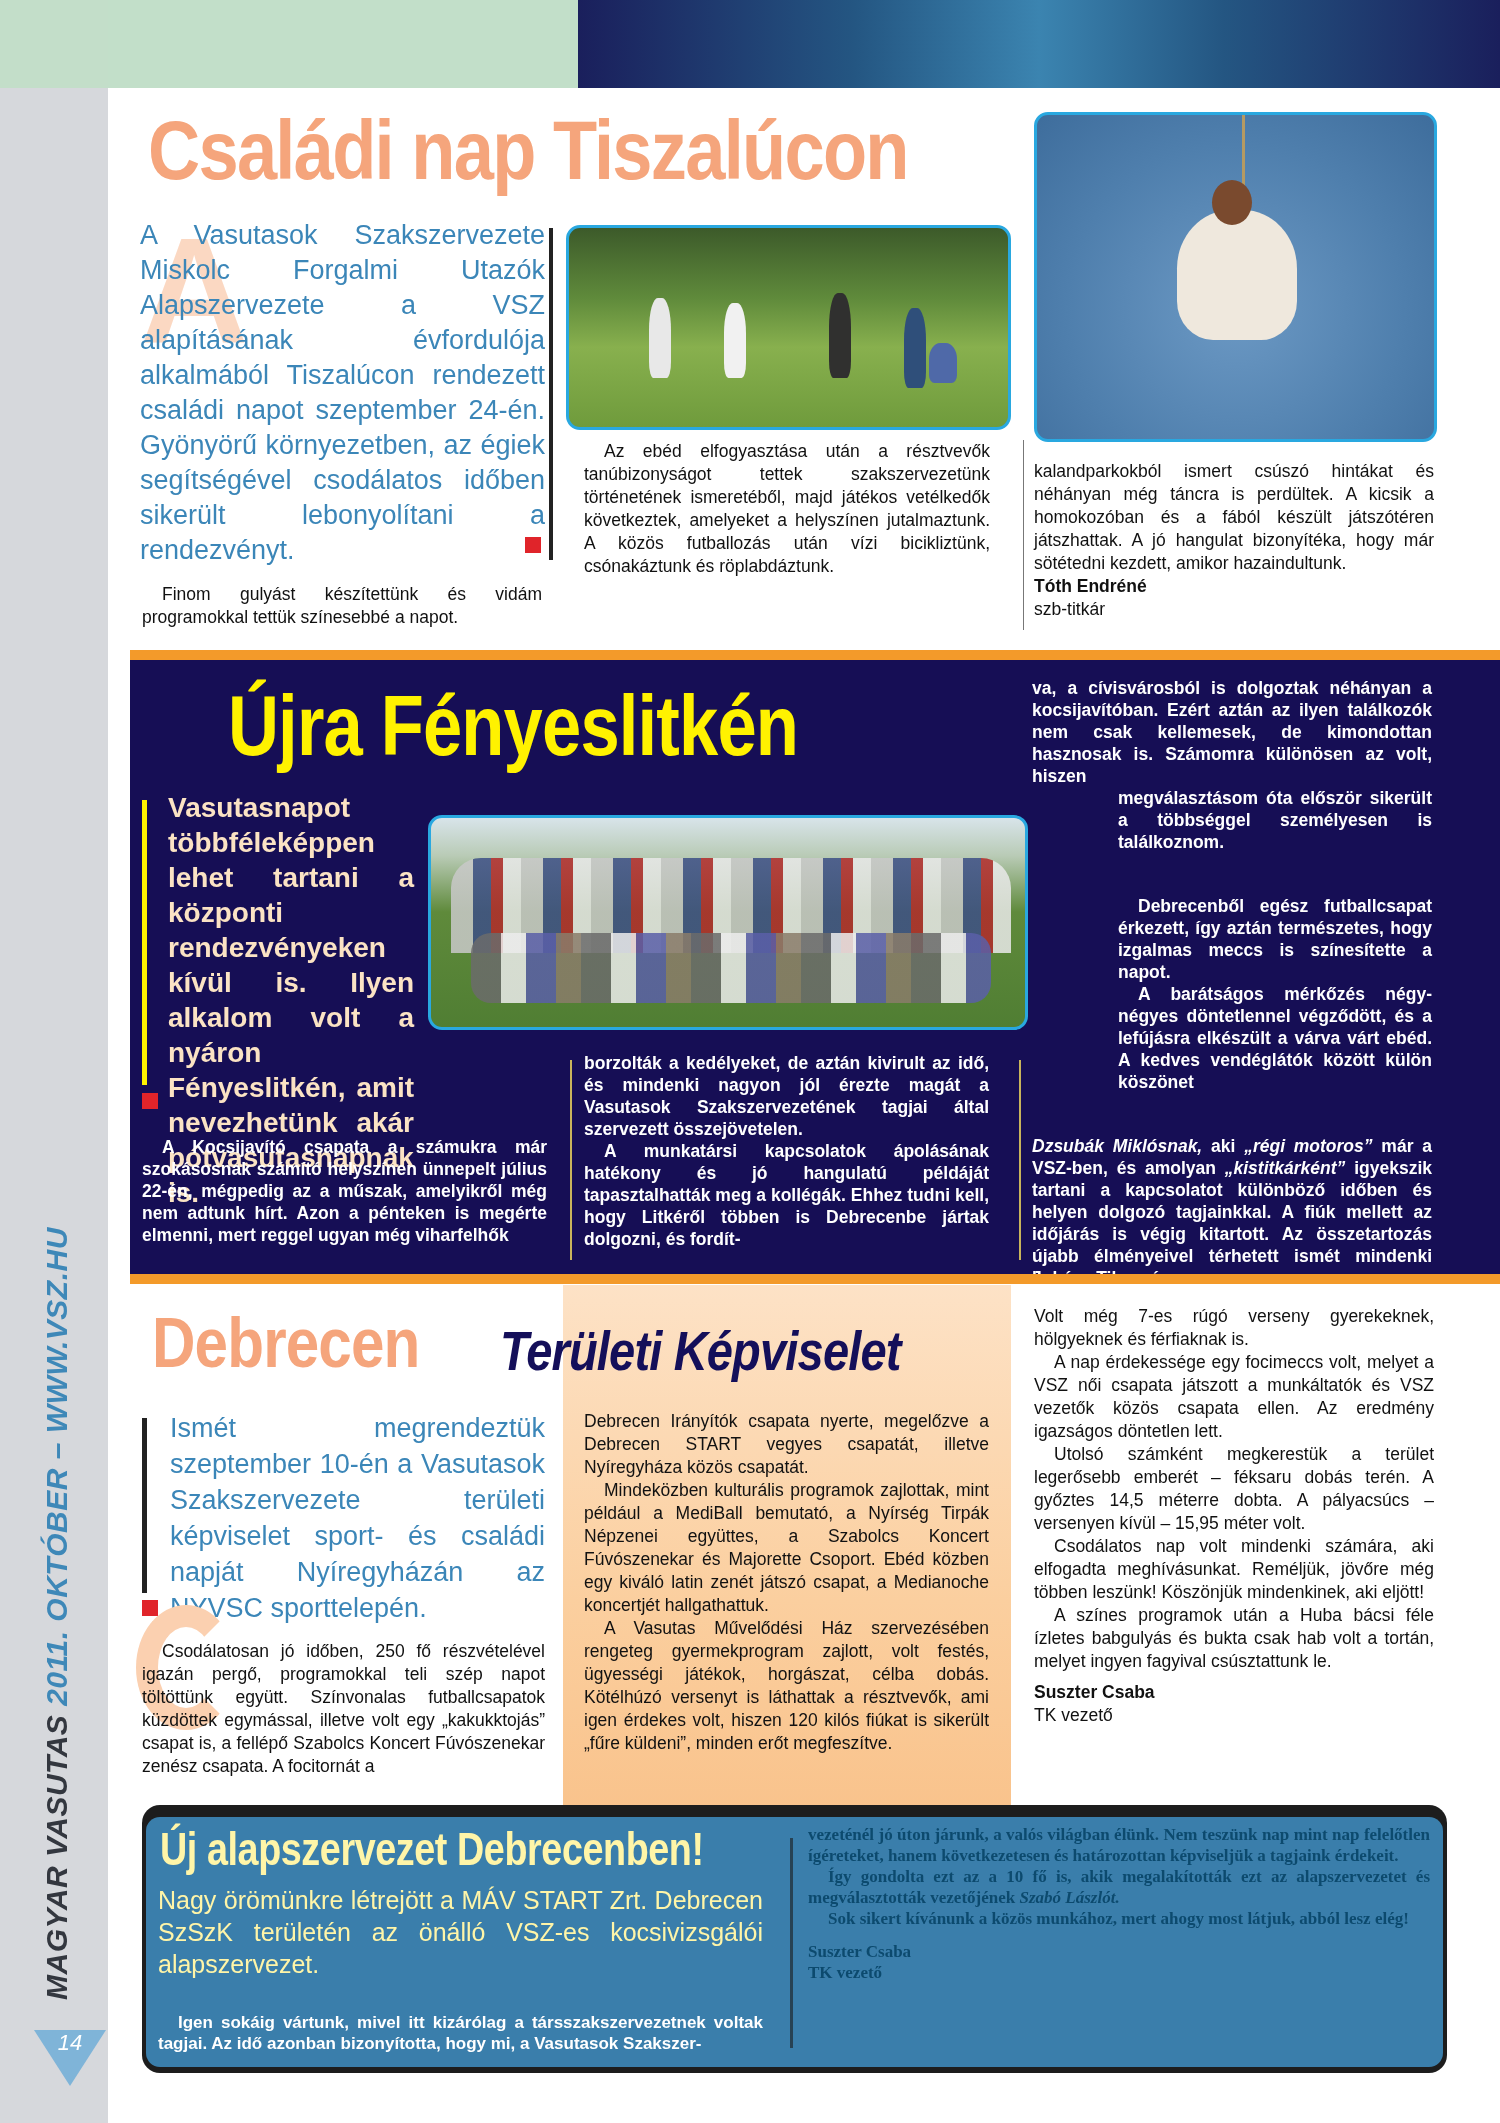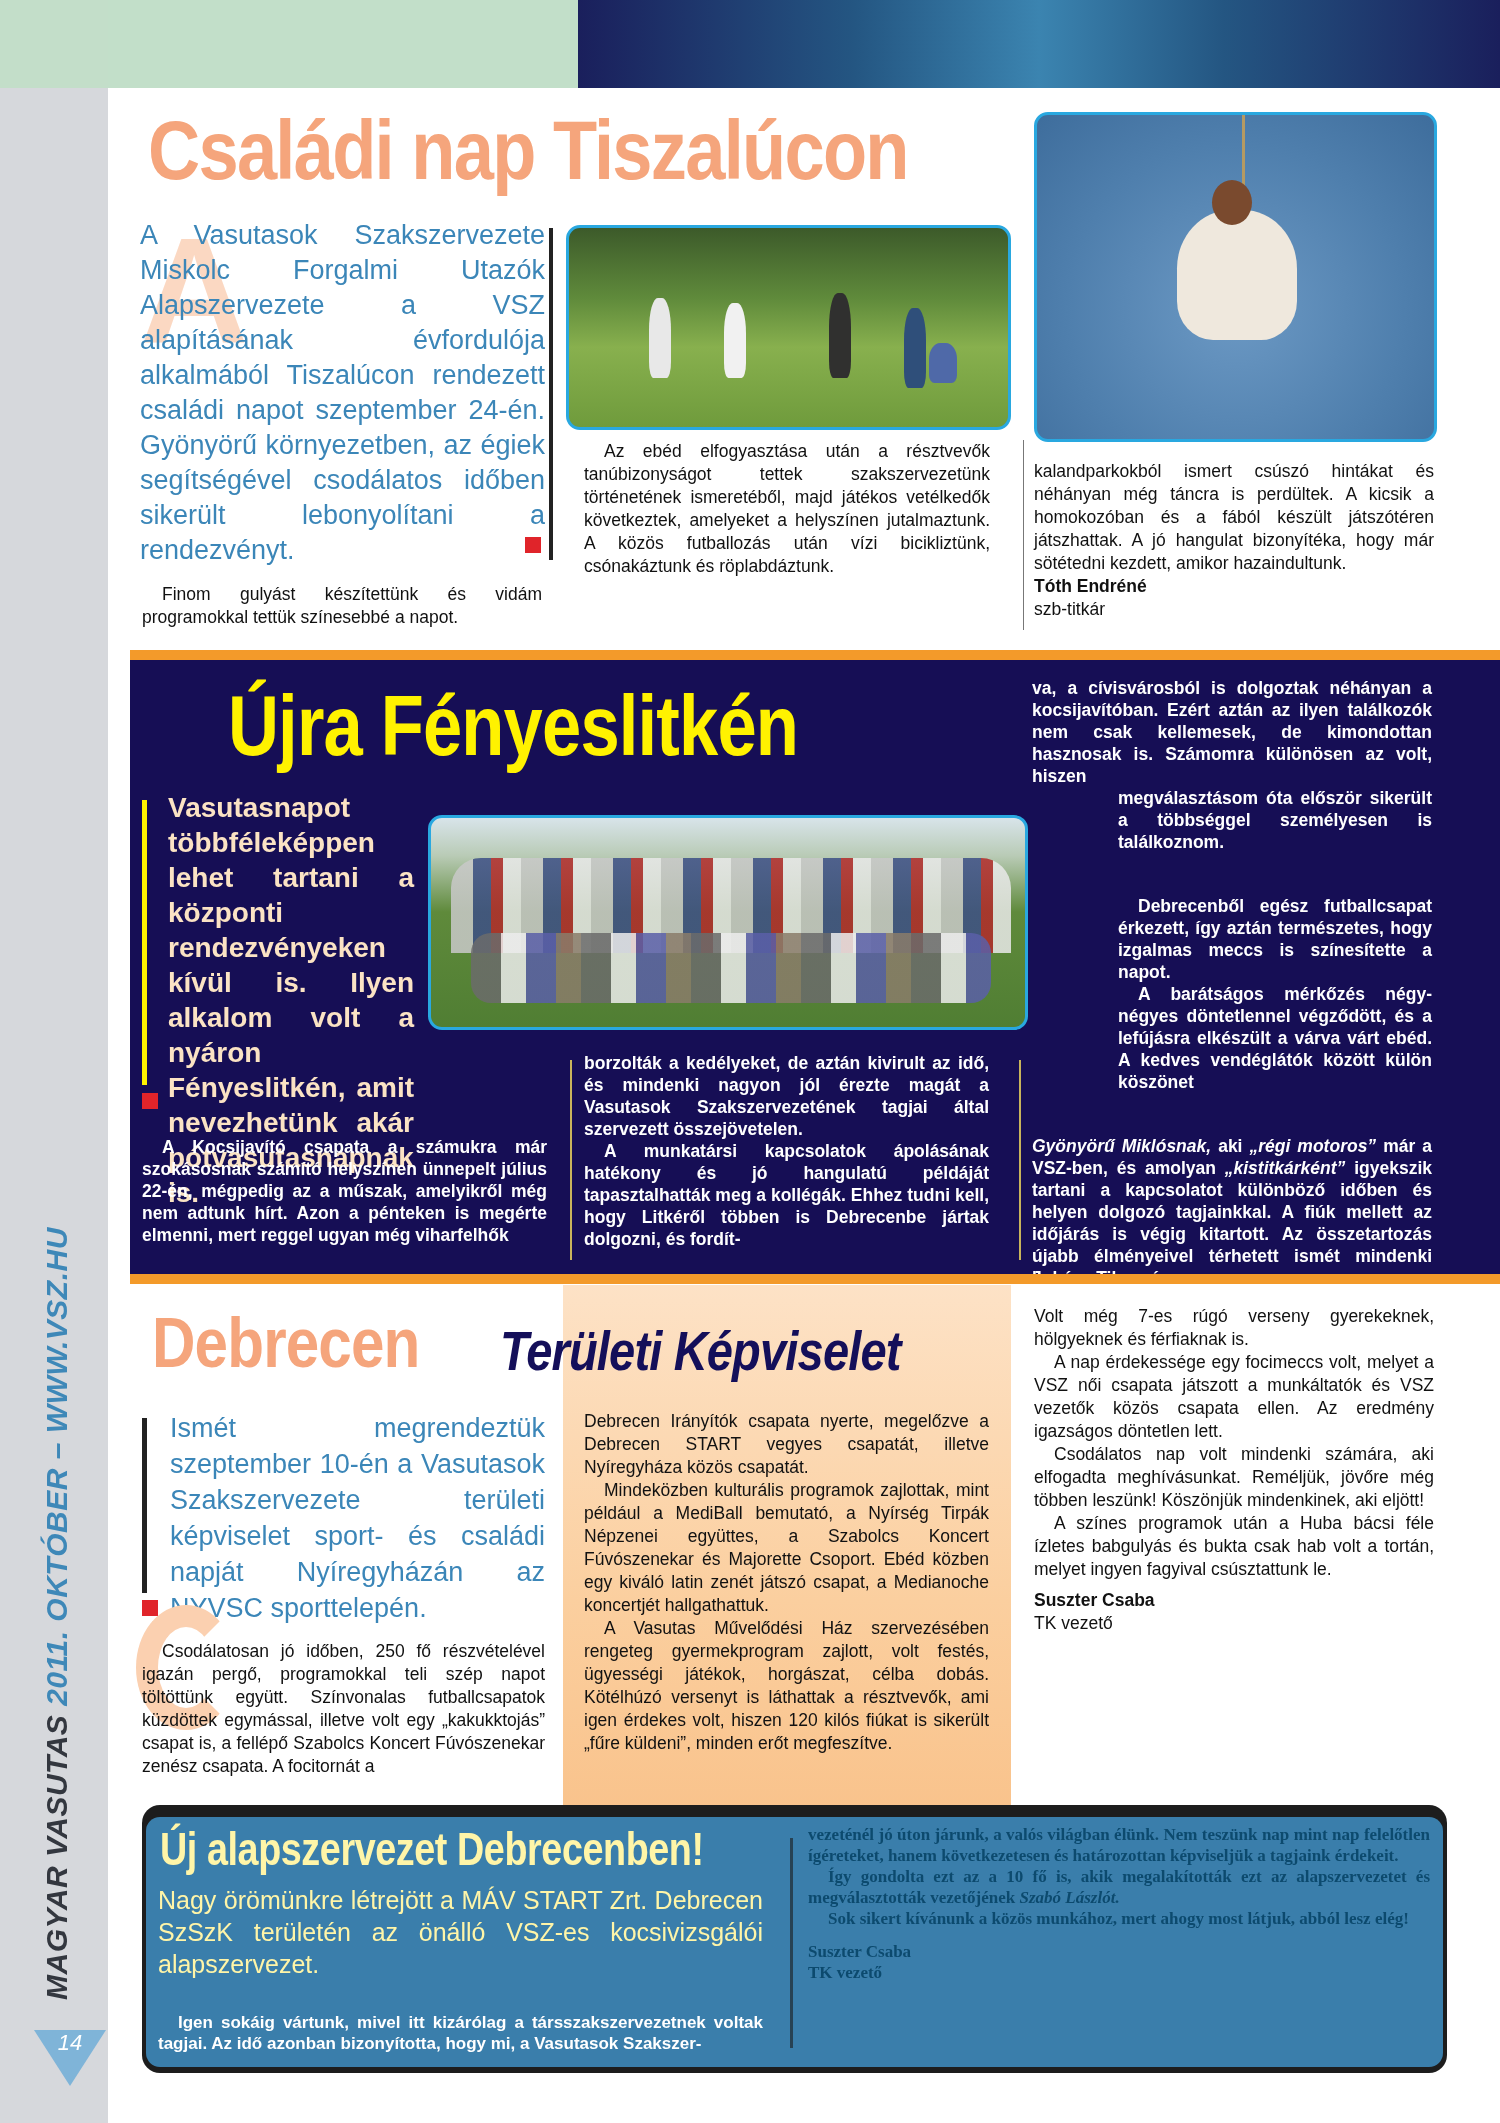--- a/index.html
+++ b/index.html
@@ -157,21 +157,21 @@
   <div class="yrule" style="left:570px; top:1060px; height:200px;"></div>
   <div class="yrule" style="left:1019px; top:1060px; height:200px;"></div>
 
   <div class="a2-body3-top" style="text-align:justify;">va, a cívisvárosból is dolgoztak néhányan a kocsijavítóban. Ezért aztán az ilyen találkozók nem csak kellemesek, de kimondottan hasznosak is. Számomra különösen az volt, hiszen</div>
   <div class="a2-body3-bot" style="text-align:justify;">
     <p>megválasztásom óta először sikerült a többséggel személyesen is találkoznom.</p>
     <p style="text-indent:20px;margin-top:42px;">Debrecenből egész futballcsapat érkezett, így aztán természetes, hogy izgalmas meccs is színesítette a napot.</p>
     <p style="text-indent:20px;">A barátságos mérkőzés négy-négyes döntetlennel végződött, és a lefújásra elkészült a várva várt ebéd. A kedves vendéglátók között külön köszönet</p>
   </div>
   <div class="a2-body3-end" style="text-align:justify; top:1135px;">
-    <span class="it">Gyönyörű Miklósnak,</span><span> aki </span><span class="it">„régi motoros”</span><span> már a VSZ-ben, és amolyan </span><span class="it">„kistitkárként”</span><span> igyekszik tartani a kapcsolatot különböző időben és helyen dolgozó tagjainkkal. A fiúk mellett az időjárás is végig kitartott. Az összetartozás újabb élményeivel térhetett ismét mindenki haza.</span>
+    <span class="it">Dzsubák Miklósnak,</span><span> aki </span><span class="it">„régi motoros”</span><span> már a VSZ-ben, és amolyan </span><span class="it">„kistitkárként”</span><span> igyekszik tartani a kapcsolatot különböző időben és helyen dolgozó tagjainkkal. A fiúk mellett az időjárás is végig kitartott. Az összetartozás újabb élményeivel térhetett ismét mindenki haza.</span>
     <div class="sig" style="margin-top:-22px;">
       <div>Juhász Tiborné</div>
       <div>TK vezető</div>
     </div>
   </div>
 </section>
 
 <div class="orange-bar" style="top:1274px;"></div>
 
 <section>
@@ -186,20 +186,21 @@
     <p>Csodálatosan jó időben, 250 fő részvételével igazán pergő, programokkal teli szép napot töltöttünk együtt. Színvonalas futballcsapatok küzdöttek egymással, illetve volt egy „kakukktojás” csapat is, a fellépő Szabolcs Koncert Fúvószenekar zenész csapata. A focitornát a</p>
   </div>
   <div class="a3-body2 body-text">
     <p class="noindent">Debrecen Irányítók csapata nyerte, megelőzve a Debrecen START vegyes csapatát, illetve Nyíregyháza közös csapatát.</p>
     <p>Mindeközben kulturális programok zajlottak, mint például a MediBall bemutató, a Nyírség Tirpák Népzenei együttes, a Szabolcs Koncert Fúvószenekar és Majorette Csoport. Ebéd közben egy kiváló latin zenét játszó csapat, a Medianoche koncertjét hallgathattuk.</p>
     <p>A Vasutas Művelődési Ház szervezésében rengeteg gyermekprogram zajlott, volt festés, ügyességi játékok, horgászat, célba dobás. Kötélhúzó versenyt is láthattak a résztvevők, ami igen érdekes volt, hiszen 120 kilós fiúkat is sikerült „fűre küldeni”, minden erőt megfeszítve.</p>
   </div>
   <div class="a3-body3 body-text">
     <p class="noindent">Volt még 7-es rúgó verseny gyerekeknek, hölgyeknek és férfiaknak is.</p>
     <p>A nap érdekessége egy focimeccs volt, melyet a VSZ női csapata játszott a munkáltatók és VSZ vezetők közös csapata ellen. Az eredmény igazságos döntetlen lett.</p>
+    <p>Utolsó számként megkerestük a terület legerősebb emberét – féksaru dobás terén. A győztes 14,5 méterre dobta. A pályacsúcs – versenyen kívül – 15,95 méter volt.</p>
     <p>Csodálatos nap volt mindenki számára, aki elfogadta meghívásunkat. Reméljük, jövőre még többen leszünk! Köszönjük mindenkinek, aki eljött!</p>
     <p>A színes programok után a Huba bácsi féle ízletes babgulyás és bukta csak hab volt a tortán, melyet ingyen fagyival csúsztattunk le.</p>
     <div class="sig" style="margin-top:8px;">
       <div class="sig-name">Suszter Csaba</div>
       <div>TK vezető</div>
     </div>
   </div>
 </section>
 
 <section>

